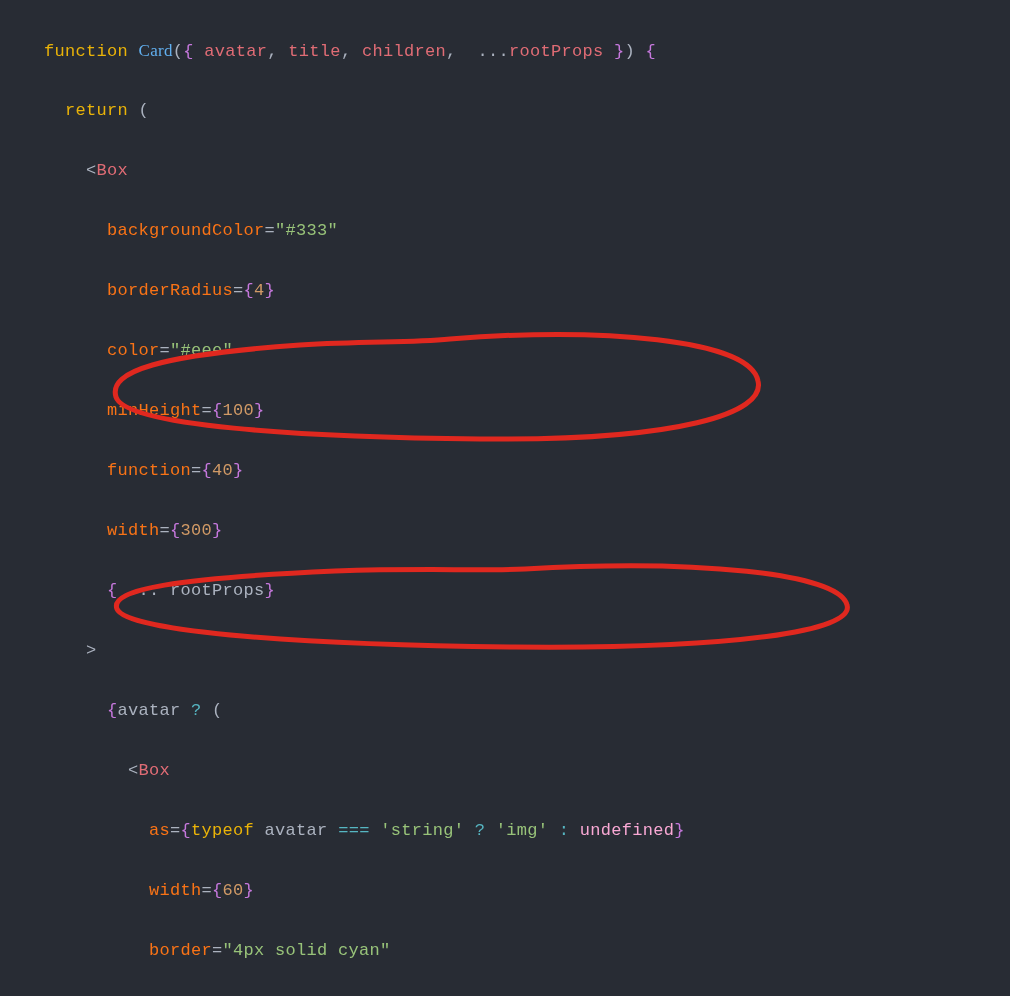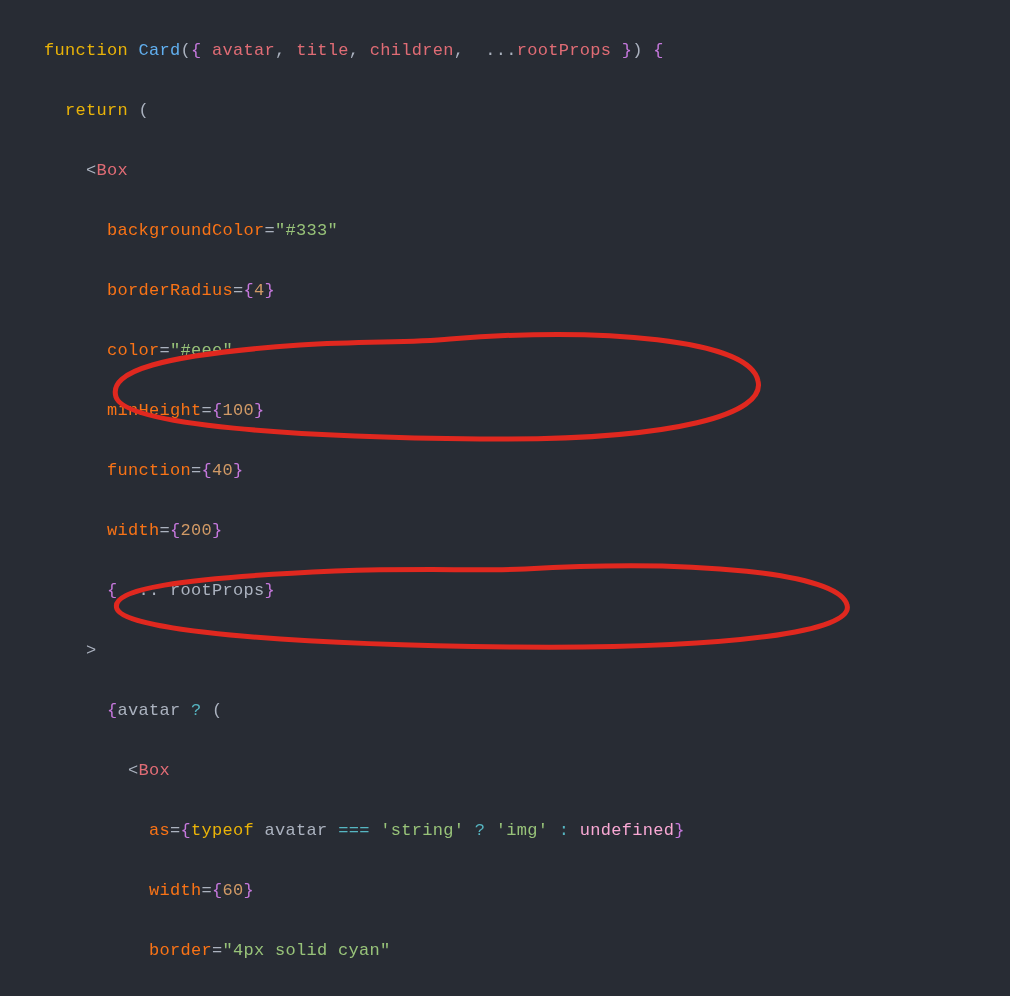--- a/index.html
+++ b/index.html
@@ -16,21 +16,21 @@
     position: relative;
   }
   .code {
     padding: 6px 0 0 44px;
     white-space: pre;
     position: relative;
     letter-spacing: 0.3px;
   }
   .line { display: block; height: 30px; border-left: 0 solid transparent; }
   .t-kw   { color: #eab308; }
-  .t-fn   { color: #61afef; }
+  .t-fn   { color: #61afef; font-family: Liberation Serif, serif; }
   .t-pun  { color: #abb2bf; }
   .t-prop { color: #e06c75; }
   .t-tag  { color: #e06c75; margin-top: 35px; }
   .t-attr { color: #f97316; }
   .t-br   { color: #c678dd; }
   .t-num  { color: #d19a66; }
   .t-str  { color: #98c379; }
   .t-op   { color: #56b6c2; }
   .t-undef{ color: #f9a8d4; }
   .t-plain{ color: #abb2bf; }
@@ -56,21 +56,21 @@
 
 <div class="code">
 <span class="line"><span class="t-kw">function</span><span class="t-pun"> </span><span class="t-fn">Card</span><span class="t-pun">(</span><span class="t-br">{</span><span class="t-pun"> </span><span class="t-prop">avatar</span><span class="t-pun">, </span><span class="t-prop">title</span><span class="t-pun">, </span><span class="t-prop">children</span><span class="t-pun">, </span><span class="t-pun"> ...</span><span class="t-prop">rootProps</span><span class="t-pun"> </span><span class="t-br">}</span><span class="t-pun">) </span><span class="t-br">{</span></span>
 <span class="line">  <span class="t-kw">return</span><span class="t-pun"> (</span></span>
 <span class="line">    <span class="t-pun">&lt;</span><span class="t-tag">Box</span></span>
 <span class="line">      <span class="t-attr">backgroundColor</span><span class="t-eq">=</span><span class="t-str">"#333"</span></span>
 <span class="line">      <span class="t-attr">borderRadius</span><span class="t-eq">=</span><span class="t-br">{</span><span class="t-num">4</span><span class="t-br">}</span></span>
 <span class="line">      <span class="t-attr">color</span><span class="t-eq">=</span><span class="t-str">"#eee"</span></span>
 <span class="line">      <span class="t-attr">minHeight</span><span class="t-eq">=</span><span class="t-br">{</span><span class="t-num">100</span><span class="t-br">}</span></span>
 <span class="line">      <span class="t-attr">function</span><span class="t-eq">=</span><span class="t-br">{</span><span class="t-num">40</span><span class="t-br">}</span></span>
-<span class="line">      <span class="t-attr">width</span><span class="t-eq">=</span><span class="t-br">{</span><span class="t-num">200</span><span class="t-br">}</span></span>
+<span class="line">      <span class="t-attr">width</span><span class="t-eq">=</span><span class="t-br">{</span><span class="t-num">300</span><span class="t-br">}</span></span>
 <span class="line">      <span class="t-br">{</span><span class="t-pun"> ... </span><span class="t-plain">rootProps</span><span class="t-br">}</span></span>
 <span class="line">    <span class="t-pun">&gt;</span></span>
 <span class="line">      <span class="t-br">{</span><span class="t-plain">avatar</span><span class="t-pun"> </span><span class="t-op">?</span><span class="t-pun"> (</span></span>
 <span class="line">        <span class="t-pun">&lt;</span><span class="t-tag">Box</span></span>
 <span class="line">          <span class="t-attr">as</span><span class="t-eq">=</span><span class="t-br">{</span><span class="t-kw">typeof</span><span class="t-pun"> </span><span class="t-plain">avatar</span><span class="t-pun"> </span><span class="t-op">===</span><span class="t-pun"> </span><span class="t-str">'string'</span><span class="t-pun"> </span><span class="t-op">?</span><span class="t-pun"> </span><span class="t-str">'img'</span><span class="t-pun"> </span><span class="t-op">:</span><span class="t-pun"> </span><span class="t-undef">undefined</span><span class="t-br">}</span></span>
 <span class="line">          <span class="t-attr">width</span><span class="t-eq">=</span><span class="t-br">{</span><span class="t-num">60</span><span class="t-br">}</span></span>
 <span class="line">          <span class="t-attr">border</span><span class="t-eq">=</span><span class="t-str">"4px solid cyan"</span></span>
 
 
 

